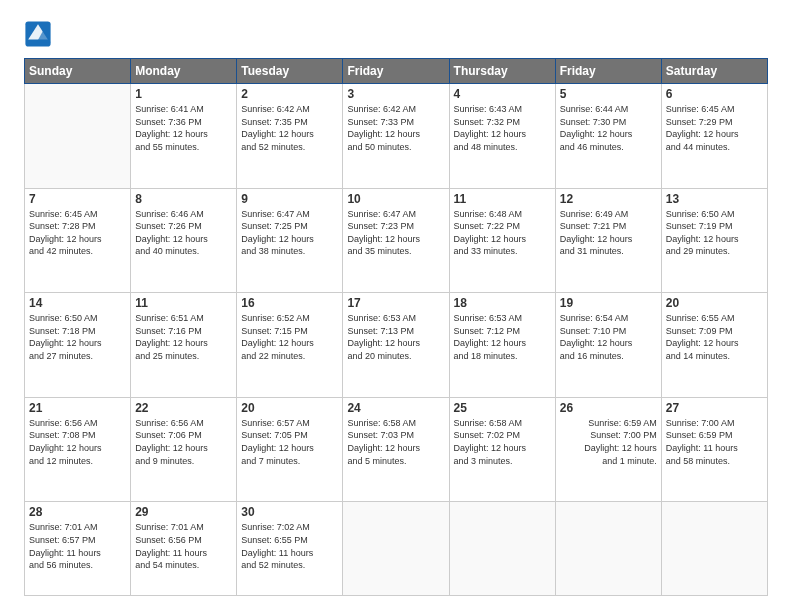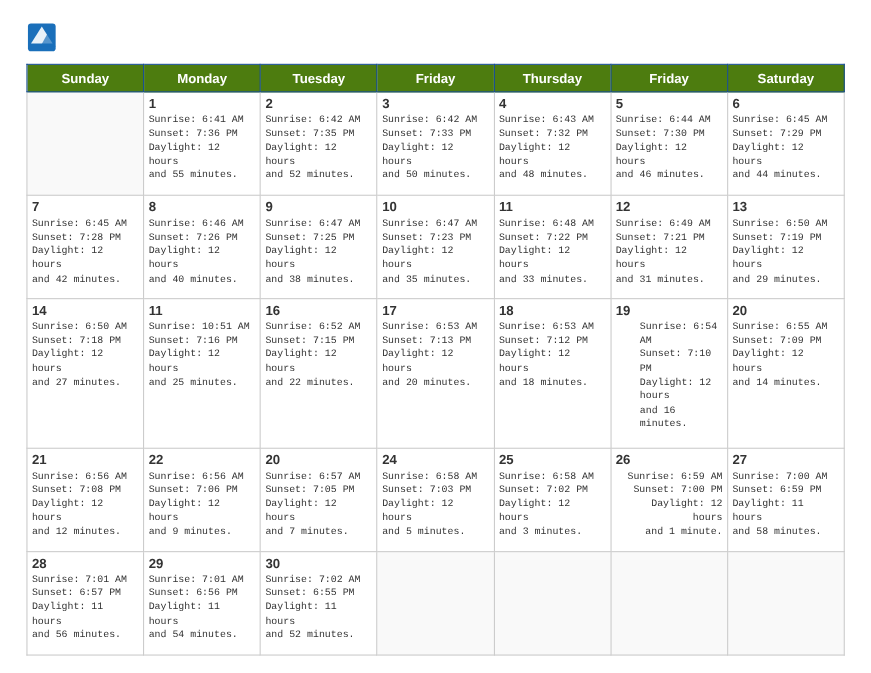--- a/index.html
+++ b/index.html
@@ -54,26 +54,26 @@
       color: #444;
     }
     .calendar {
       flex: 1;
       border: 1px solid #ccc;
       border-collapse: collapse;
       width: 100%;
       table-layout: fixed;
     }
     .calendar th {
-      background-color: #4d7c0f;
+      background-color: #737373;
       color: white;
       font-size: 12px;
       font-weight: bold;
       padding: 5px 4px;
-      text-align: center;
+      text-align: left;
       border: 1px solid #1a5090;
     }
     .calendar td {
       border: 1px solid #ccc;
       vertical-align: top;
       padding: 3px 4px;
       font-size: 9.5px;
       color: #333;
       height: 82px;
     }
@@ -81,21 +81,20 @@
       font-size: 12px;
       font-weight: bold;
       color: #333;
       display: block;
       margin-bottom: 2px;
     }
     .day-info {
       font-size: 9px;
       line-height: 1.4;
       color: #333;
-      font-family: Liberation Mono, monospace;
     }
     .empty-cell {
       background: #f9f9f9;
     }
     .last-row td {
       height: 70px;
     }
   </style>
 </head>
 <body>
@@ -231,21 +230,21 @@
         <tr>
           <td>
             <span class="day-num">14</span>
             <div class="day-info" style="white-space: pre-line;">Sunrise: 6:50 AM
 Sunset: 7:18 PM
 Daylight: 12 hours
 and 27 minutes.</div>
           </td>
           <td>
             <span class="day-num">11</span>
-            <div class="day-info" style="white-space: pre-line;">Sunrise: 10:51 AM
+            <div class="day-info" style="white-space: pre-line;">Sunrise: 6:51 AM
 Sunset: 7:16 PM
 Daylight: 12 hours
 and 25 minutes.</div>
           </td>
           <td>
             <span class="day-num">16</span>
             <div class="day-info" style="white-space: pre-line;">Sunrise: 6:52 AM
 Sunset: 7:15 PM
 Daylight: 12 hours
 and 22 minutes.</div>
@@ -259,21 +258,21 @@
           </td>
           <td>
             <span class="day-num">18</span>
             <div class="day-info" style="white-space: pre-line;">Sunrise: 6:53 AM
 Sunset: 7:12 PM
 Daylight: 12 hours
 and 18 minutes.</div>
           </td>
           <td>
             <span class="day-num">19</span>
-            <div class="day-info" style="white-space: pre-line; margin-left: 22px;">Sunrise: 6:54 AM
+            <div class="day-info" style="white-space: pre-line;">Sunrise: 6:54 AM
 Sunset: 7:10 PM
 Daylight: 12 hours
 and 16 minutes.</div>
           </td>
           <td>
             <span class="day-num">20</span>
             <div class="day-info" style="white-space: pre-line;">Sunrise: 6:55 AM
 Sunset: 7:09 PM
 Daylight: 12 hours
 and 14 minutes.</div>

